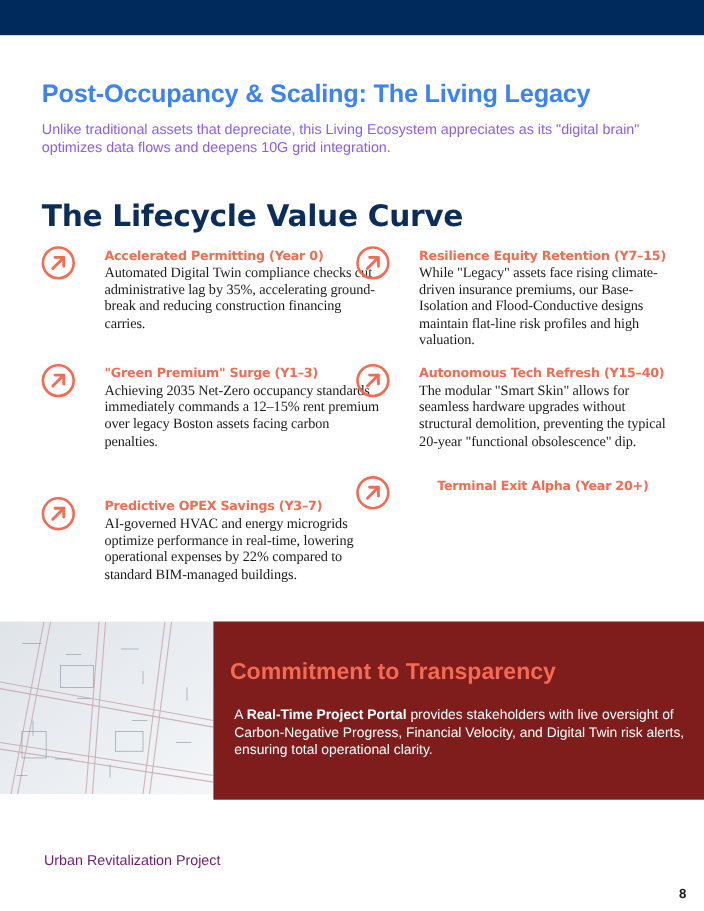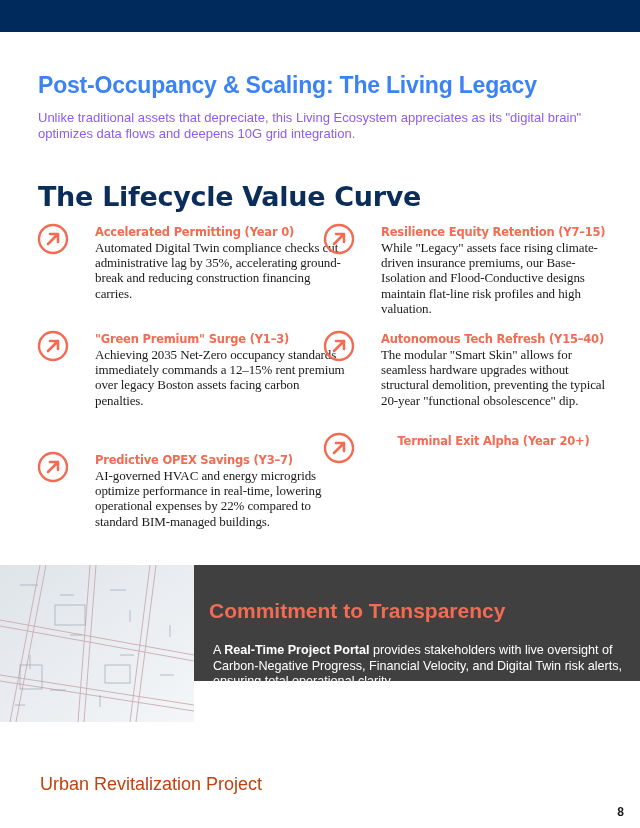--- a/index.html
+++ b/index.html
@@ -8,25 +8,25 @@
   .topbar { position:absolute; left:0; top:0; width:640px; height:32px; background:#002a5c; }
   .h1 { position:absolute; left:38px; top:72px; font-size:23px; font-weight:bold; color:#3b82f6; margin:0; letter-spacing:-0.2px; }
   .intro { position:absolute; left:38px; top:110px; width:560px; font-size:13px; line-height:16px; color:#8b5cf6; margin:0; }
   .h2 { position:absolute; left:38px; top:181px; font-size:27px; font-weight:bold; color:#0b2d5a; margin:0; font-family:"DejaVu Sans", sans-serif; letter-spacing:-0.3px; }
   .item { position:absolute; width:250px; }
   .icon { position:absolute; left:-58px; top:-2px; width:32px; height:32px; }
   .item-title { font-family:"DejaVu Sans", sans-serif; font-size:11.5px; font-weight:bold; color:#f26b52; line-height:15px; letter-spacing:-0.2px; white-space:nowrap; }
   .item-body { font-family:Liberation Serif, serif; font-size:13px; line-height:15.2px; color:#1a1a1a; letter-spacing:-0.1px; }
   .banner { position:absolute; left:0; top:565px; width:640px; height:157px; }
   .blueprint { position:absolute; left:0; top:0; width:194px; height:157px; background:#e9edf0; overflow:hidden; }
-  .panel { position:absolute; left:194px; top:0; width:446px; height:116px; background:#404040; }
+  .panel { position:absolute; left:194px; top:0; width:446px; height:162px; background:#7f1d1d; }
   .panel-title { position:absolute; left:15px; top:34px; font-size:21px; font-weight:bold; color:#f26b52; margin:0; }
   .panel-body { position:absolute; left:15px; top:74px; width:420px; font-size:12.6px; line-height:15.5px; color:#ffffff; margin:4px; }
   .panel-body b { font-weight:bold; }
-  .footer-title { position:absolute; left:40px; top:774px; font-size:18px; color:#c2410c; }
+  .footer-title { position:absolute; left:40px; top:774px; font-size:13px; color:#701a75; }
   .page-num { position:absolute; right:16px; top:805px; font-size:12px; font-weight:bold; color:#1a1a1a; }
 </style>
 </head>
 <body>
 
 <div class="topbar"></div>
 
 <h1 class="h1">Post-Occupancy &amp; Scaling: The Living Legacy</h1>
 <p class="intro">Unlike traditional assets that depreciate, this Living Ecosystem appreciates as its "digital brain" optimizes data flows and deepens 10G grid integration.</p>
 

